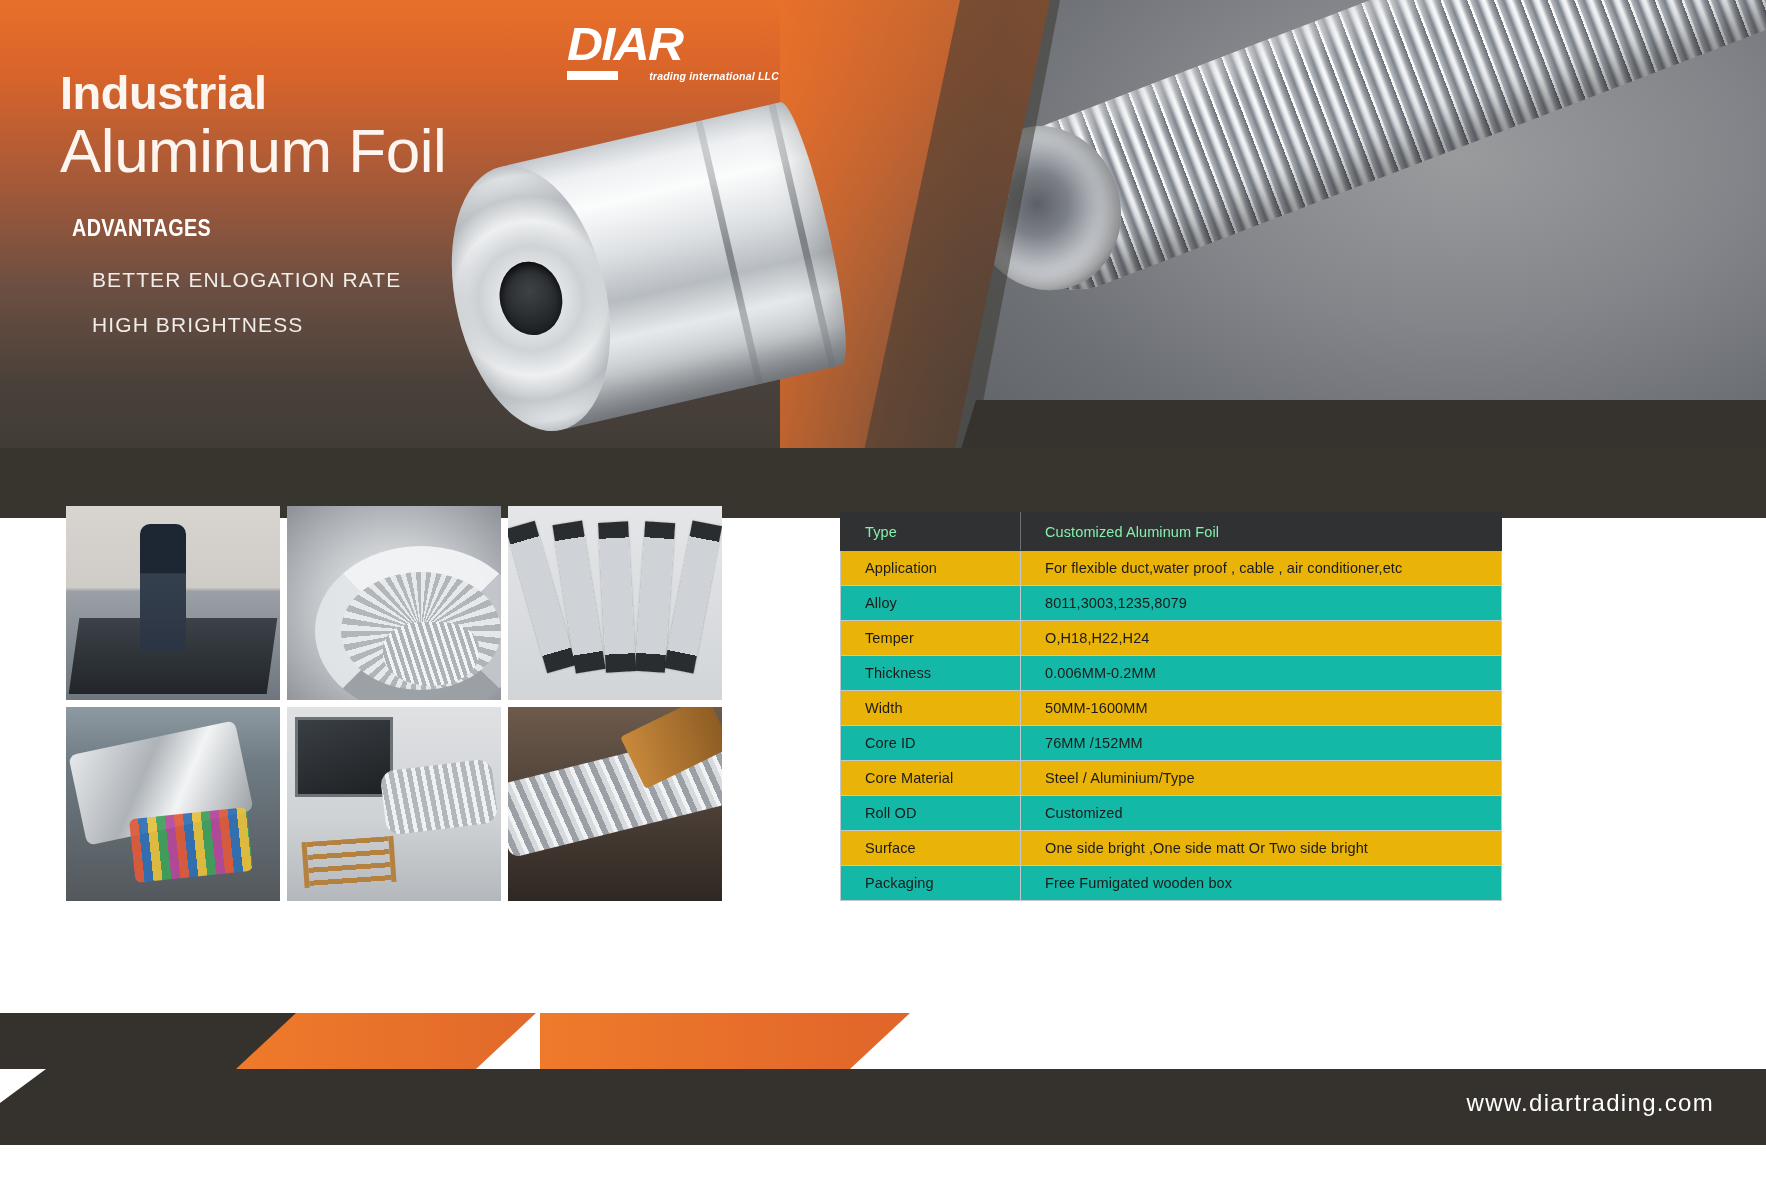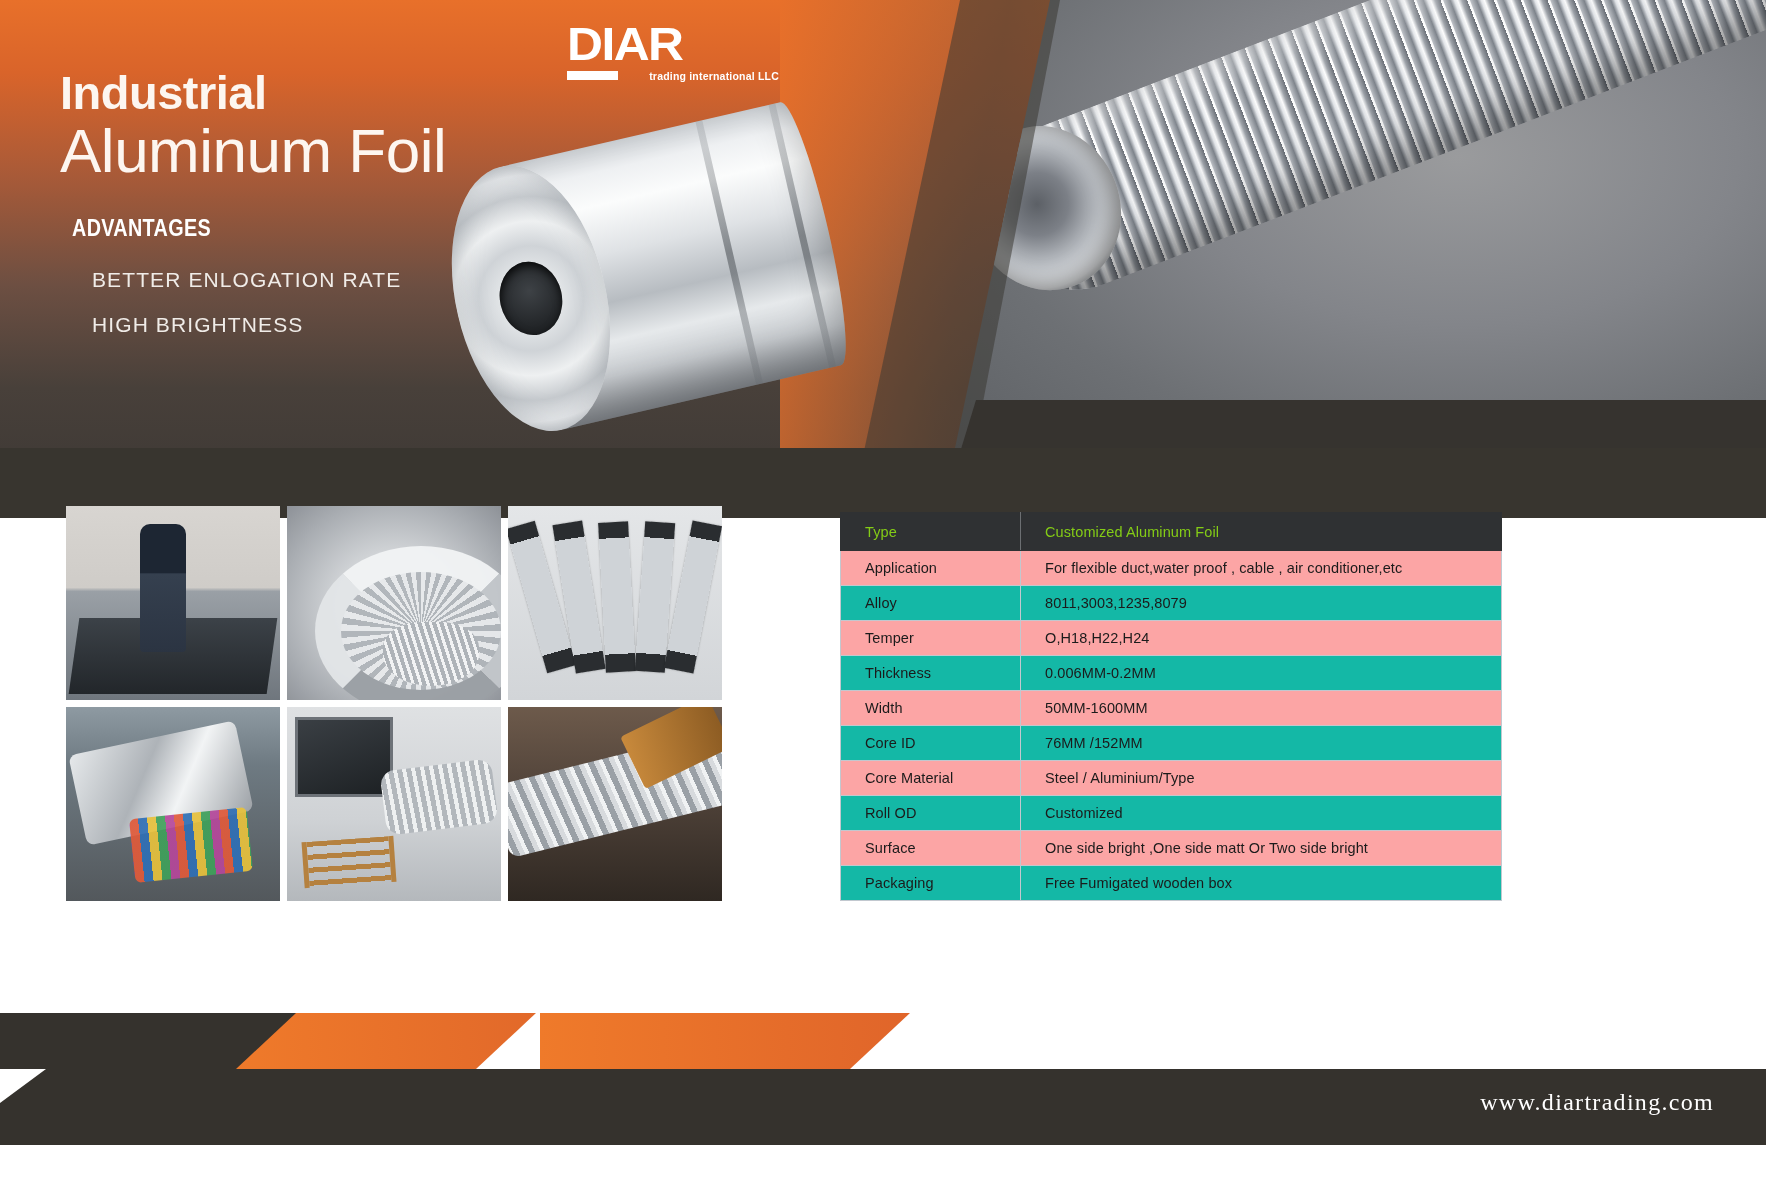--- a/index.html
+++ b/index.html
@@ -169,20 +169,21 @@
     letter-spacing: 1.1px;
     margin-bottom: 21px;
     white-space: nowrap;
   }
 
   
   .logo {
     position: absolute;
     left: 567px; top: 22px;
     width: 212px;
+    font-style: italic;
   }
   .logo-word {
     font-size: 47px;
     font-weight: 700;
     color: #ffffff;
     letter-spacing: -1.5px;
     line-height: 0.95;
     transform: scaleX(1.06);
     transform-origin: left center;
   }
@@ -276,31 +277,31 @@
     border: 1px solid #c2c8cf;
     padding: 9px 0 9px 24px;
     height: 35px;
     color: #1b1b1b;
     letter-spacing: 0.1px;
     white-space: nowrap;
   }
   .spec-table td.k { width: 180px; }
   .spec-table tr.head td {
     background: #2f3133;
-    color: #84cc16;
+    color: #86efac;
     border-color: #2f3133;
     border-right-color: #6c6f72;
     height: 38px;
   }
   .spec-table tr.head td:last-child { border-right-color: #2f3133; }
   .spec-table tr.odd td { background: #14b8a6; }
-  .spec-table tr.even td { background: #fca5a5; }
-
-  
-  .footer { position: absolute; left: 0; top: 1005px; width: 1766px; height: 194px; background:#ffffff;font-family:Liberation Serif, serif; }
+  .spec-table tr.even td { background: #eab308; }
+
+  
+  .footer { position: absolute; left: 0; top: 1005px; width: 1766px; height: 194px; background:#ffffff; }
   .fo-dark-top {
     position: absolute; left: 0; top: 8px; width: 520px; height: 56px;
     background: #35322d;
     clip-path: polygon(0 0, 440px 0, 380px 56px, 0 56px);
   }
   .fo-orange-1 {
     position: absolute; left: 236px; top: 8px; width: 300px; height: 56px;
     background: linear-gradient(90deg,#ef7a2a,#e2692a);
     clip-path: polygon(60px 0, 300px 0, 240px 56px, 0 56px);
   }

